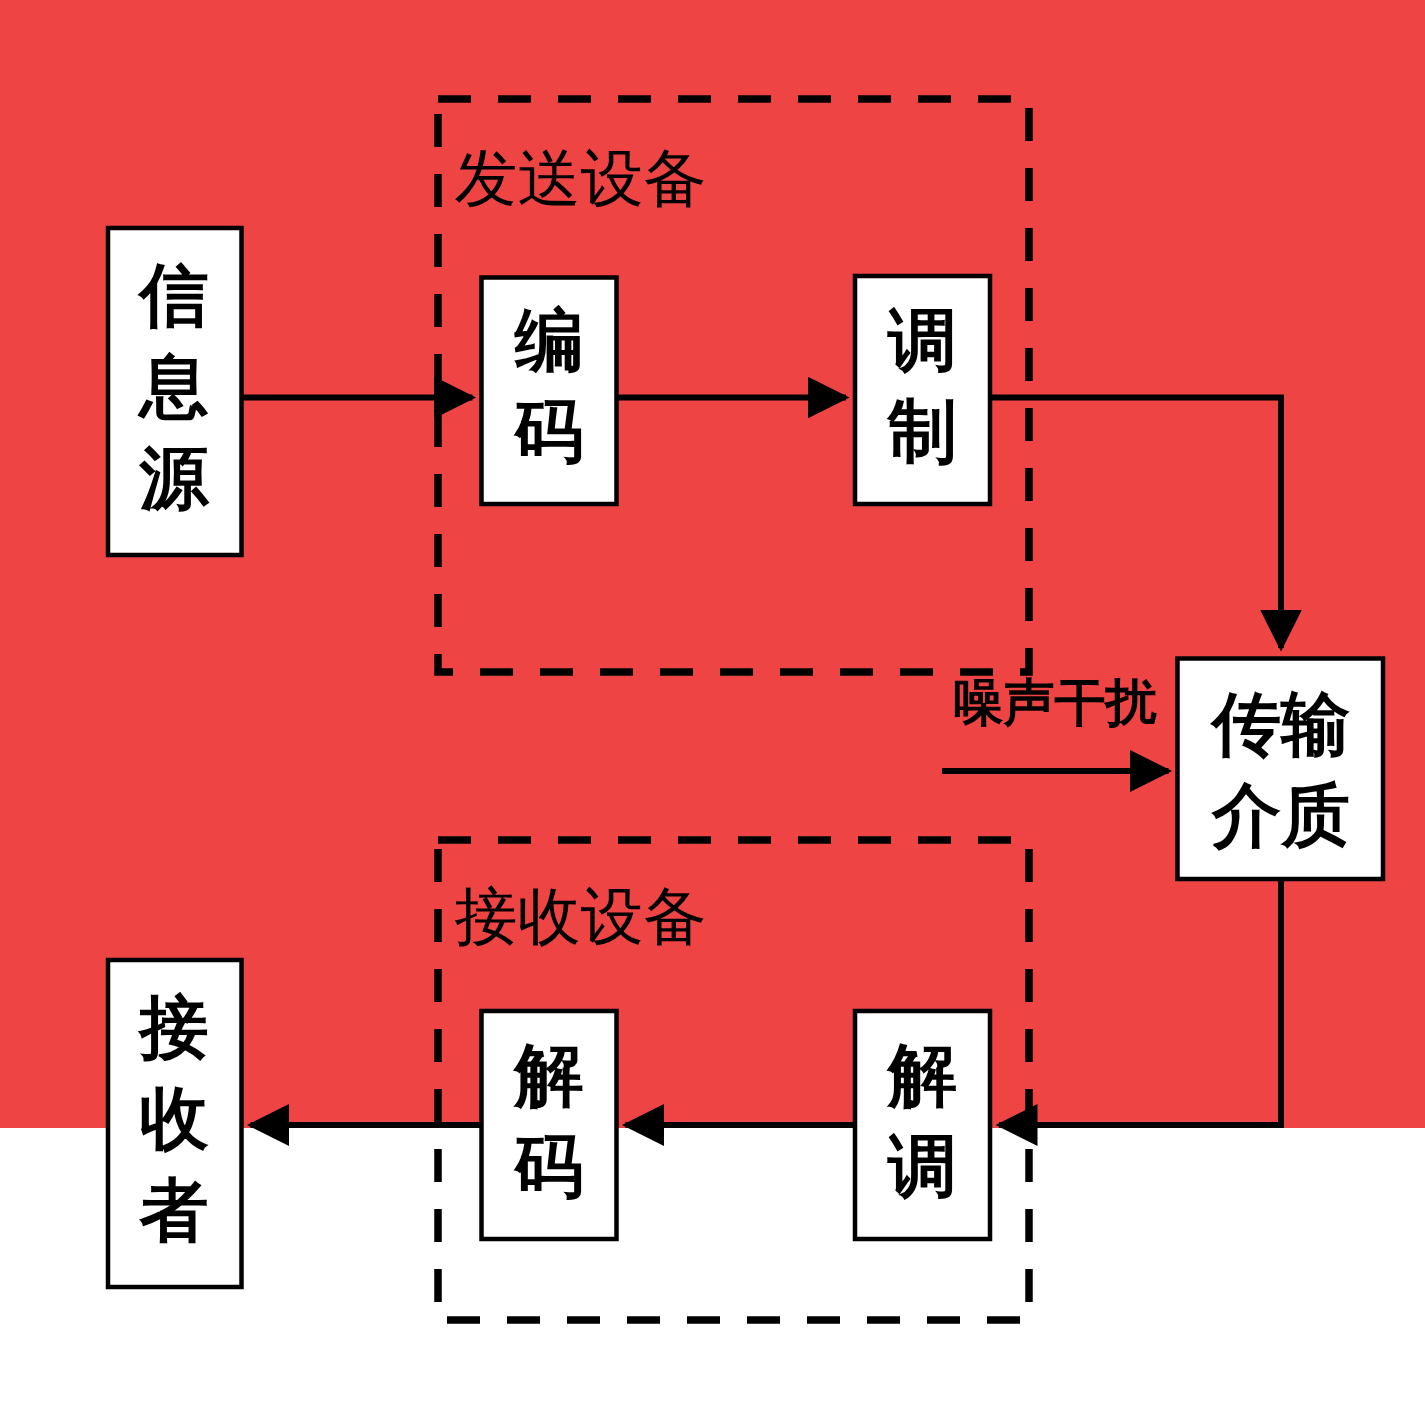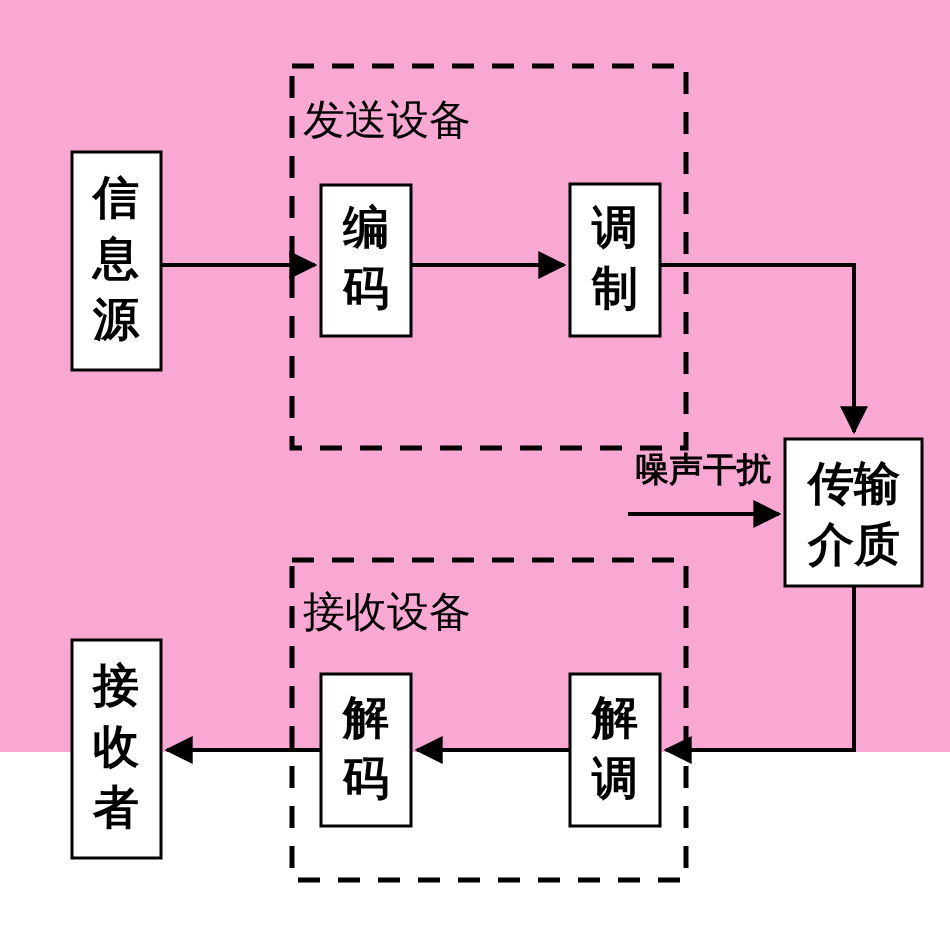--- a/index.html
+++ b/index.html
@@ -10,21 +10,21 @@
   body {
     width: 950px;
     height: 946px;
     font-family: "DejaVu Sans", sans-serif;
     overflow: hidden;
   }
   #diagram-root {
     position: relative;
     width: 950px;
     height: 752px;
-    background: #f9a8d4;
+    background: #ef4444;
   }
   svg.diagram-canvas {
     position: absolute;
     top: 0;
     left: 0;
     width: 950px;
     height: 946px;
   }
   .node-box {
     fill: #ffffff;

